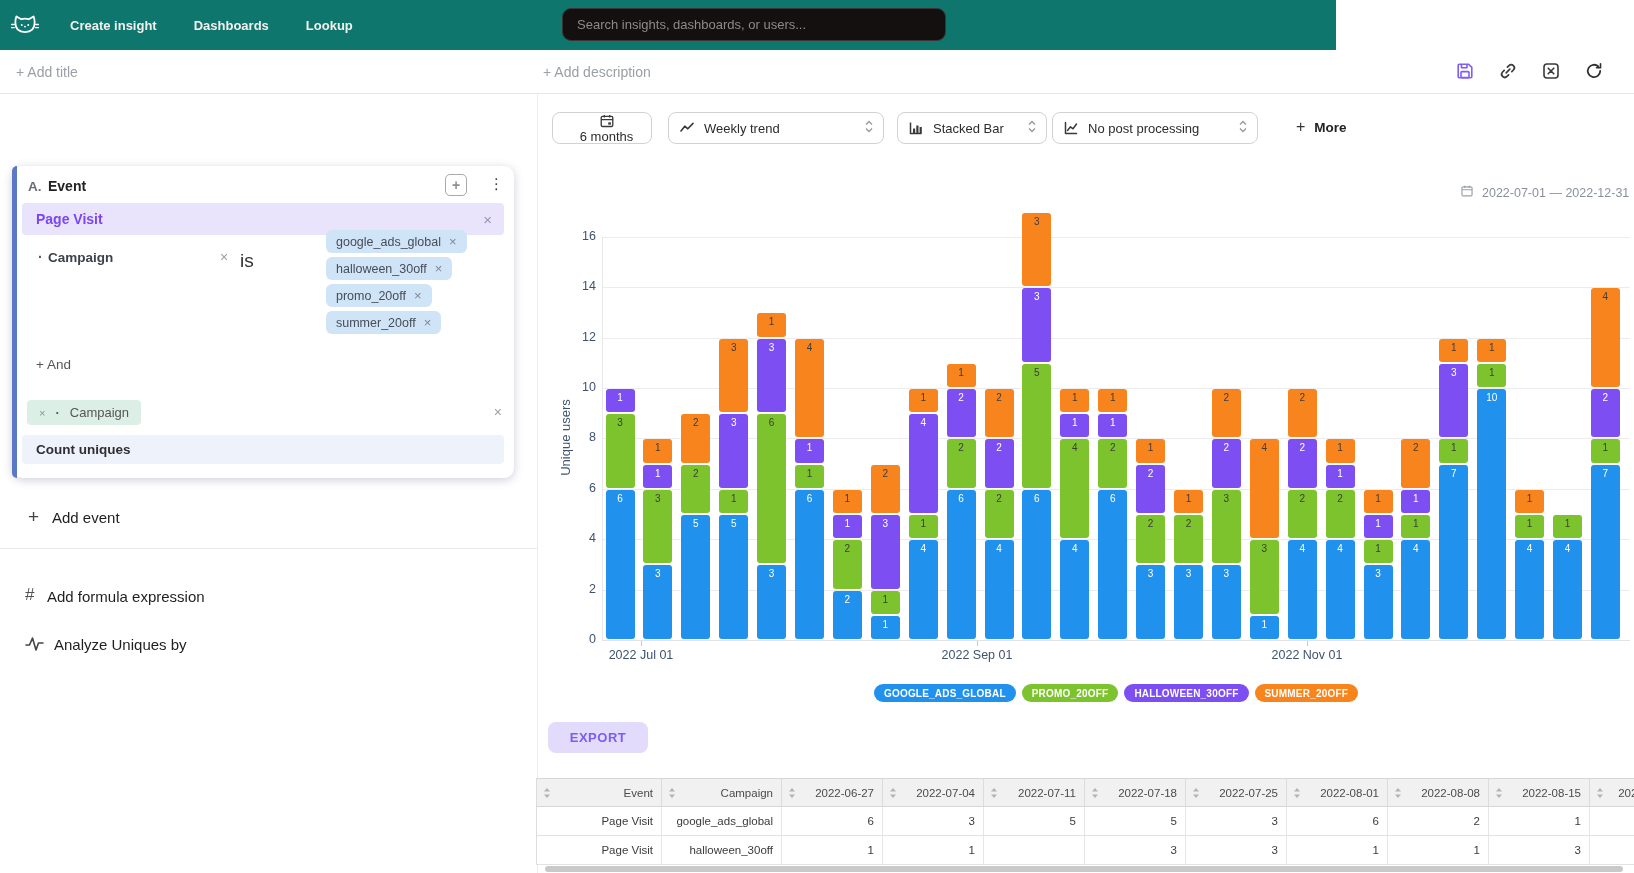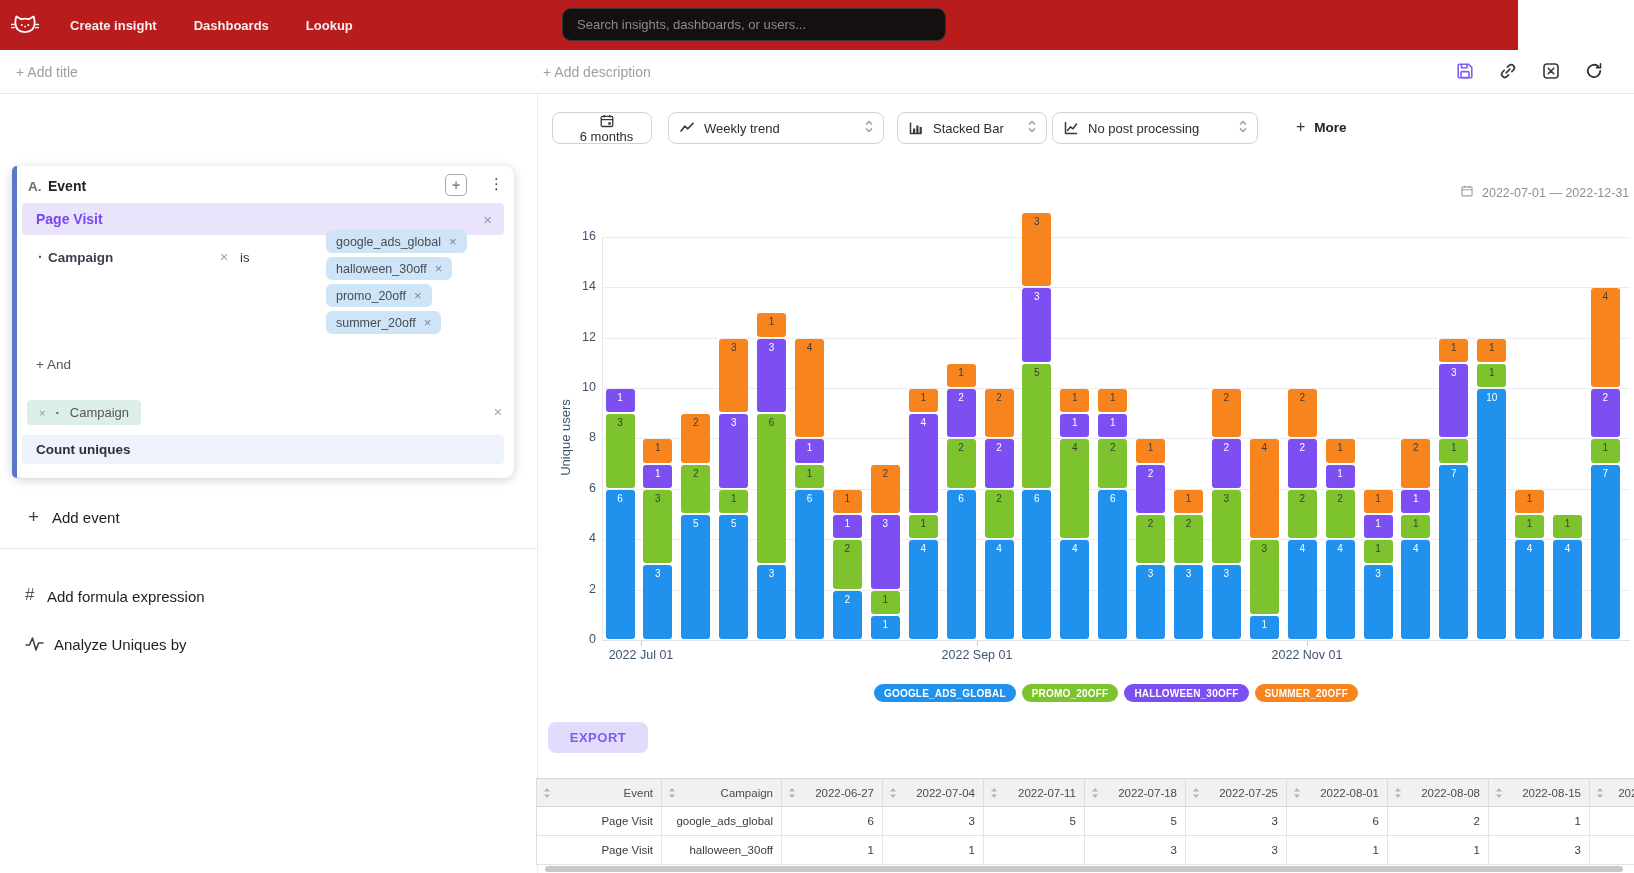--- a/index.html
+++ b/index.html
@@ -1,21 +1,21 @@
 <!DOCTYPE html>
 <html><head>
 <meta charset="utf-8">
 <style>
   * { box-sizing: border-box; margin: 0; padding: 0; }
   html,body { width:1634px; height:873px; overflow:hidden; }
   body { font-family:"Liberation Sans","DejaVu Sans",sans-serif; background:#fff; }
   #app { position:relative; width:1634px; height:873px; background:#fff; }
 
   
-  .topnav { position:absolute; left:0; top:0; width:1518px; height:50px; background:#b91c1c; display:flex; align-items:center;text-decoration:underline; }
+  .topnav { position:absolute; left:0; top:0; width:1336px; height:50px; background:#0f766e; display:flex; align-items:center;text-decoration:underline; }
   .logo { position:absolute; left:8px; top:10px; width:34px; height:30px; }
   .nav-left { position:absolute; left:70px; top:0; height:50px; display:flex; align-items:center; gap:37px; }
   .nav-link { color:#f3efef; font-size:13px; font-weight:bold; cursor:pointer; white-space:nowrap; }
   .searchbox { position:absolute; left:562px; top:8px; width:384px; height:33px; background:#141010; border:1px solid #3b3535; border-radius:9px; color:#918b8b; font-size:13px; padding:0 14px; outline:none; }
   .searchbox::placeholder { color:#8f8989; }
   .nav-right { position:absolute; right:52px; top:0; height:50px; display:flex; align-items:center; }
   .nav-right .nav-link { margin-right:40px; }
   .help { width:19px; height:19px; margin-right:34px; }
   .workspace { color:#fff; font-size:14.5px; font-weight:bold; margin-right:10px; white-space:nowrap; }
   .avatar { width:27px; height:27px; background:#f6a41c; border-radius:6px; color:#fff; font-size:11px; font-weight:bold; display:flex; align-items:center; justify-content:center; }
@@ -42,21 +42,21 @@
   .card-index { position:absolute; left:16px; top:13px; font-size:13.5px; font-weight:bold; color:#6b6b74; }
   .card-type { position:absolute; left:36px; top:12px; font-size:14px; font-weight:bold; color:#222; }
   .addgroup { position:absolute; left:433px; top:8px; width:22px; height:22px; border:1.5px solid #a9a9a9; border-radius:5px; color:#8f8f8f; font-size:14px; font-weight:bold; display:flex; align-items:center; justify-content:center; cursor:pointer; }
   .kebab { position:absolute; left:477px; top:9px; font-size:15px; color:#444; cursor:pointer; }
   .event-row { position:absolute; left:10px; top:37px; width:482px; height:32px; background:#e9e4fc; border-radius:4px; display:flex; align-items:center; cursor:pointer; }
   .event-name { margin-left:14px; color:#7a45f3; font-size:14px; font-weight:bold; }
   .event-x { margin-left:auto; margin-right:12px; color:#9a93b8; font-size:15px; cursor:pointer; }
   .f-bullet { position:absolute; left:26px; top:83px; color:#555; font-weight:bold; font-size:14px; }
   .f-prop { position:absolute; left:36px; top:84px; color:#3c414b; font-size:13.5px; font-weight:bold; cursor:pointer; }
   .f-x { position:absolute; left:208px; top:83px; color:#98a0a8; font-size:14px; cursor:pointer; }
-  .f-op { position:absolute; left:228px; top:84px; color:#333; font-size:13px; cursor:pointer; }
+  .f-op { position:absolute; left:228px; top:84px; color:#333; font-size:19px; cursor:pointer; }
   .chips { position:absolute; left:314px; top:64px; display:flex; flex-direction:column; gap:4px; align-items:flex-start; }
   .chip { background:#cfe4f7; border-radius:6px; height:23px; padding:0 10px; display:flex; align-items:center; gap:8px; font-size:12.5px; color:#474d57; cursor:pointer; }
   .chip .chip-x { color:#7f8792; font-size:13px; }
   .add-and { position:absolute; left:24px; top:191px; color:#555; font-size:13.5px; cursor:pointer; }
   .bd-chip { position:absolute; left:15px; top:234px; height:25px; background:#dcefe7; border-radius:4px; display:flex; align-items:center; padding:0 12px; gap:10px; cursor:pointer; }
   .bd-x { color:#7e9c8f; font-size:11px; }
   .bd-dot { color:#565656; font-weight:bold; font-size:13px; }
   .bd-prop { color:#565656; font-size:13px; }
   .bd-row-x { position:absolute; right:12px; top:238px; color:#9aa0a6; font-size:14px; cursor:pointer; }
   .agg-row { position:absolute; left:10px; top:269px; width:482px; height:29px; background:#eef2fb; border-radius:4px; display:flex; align-items:center; cursor:pointer; }

